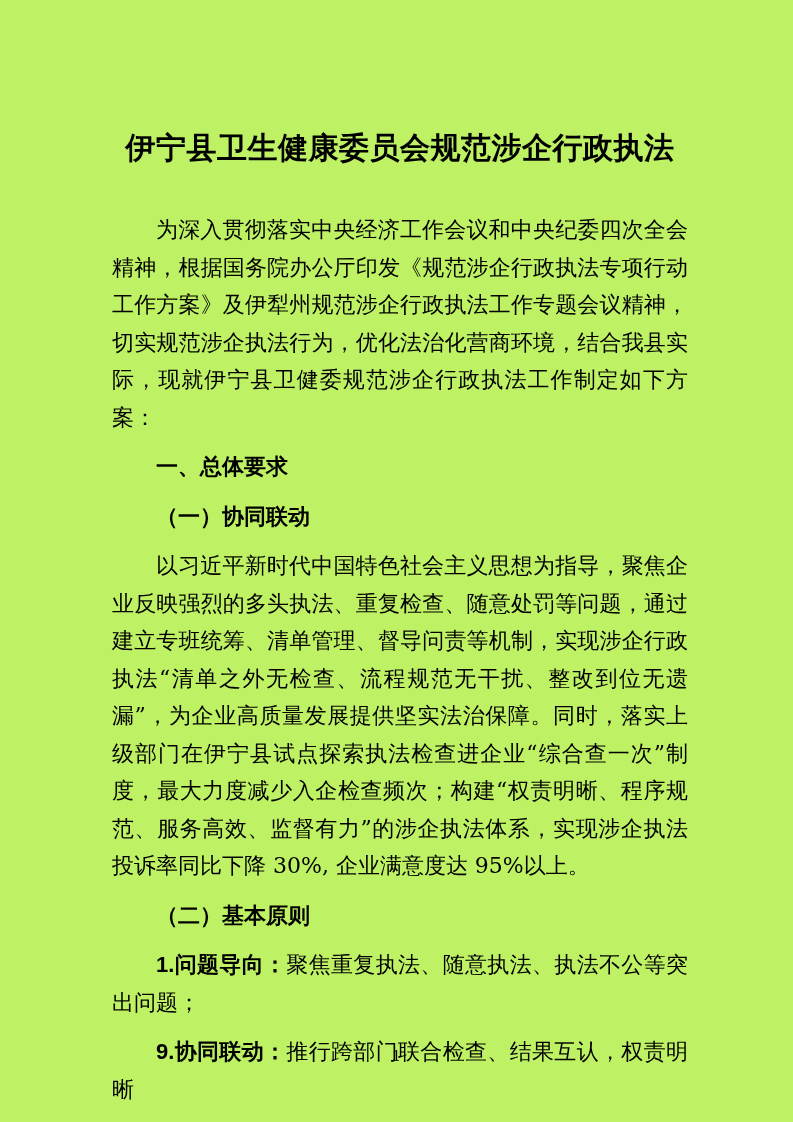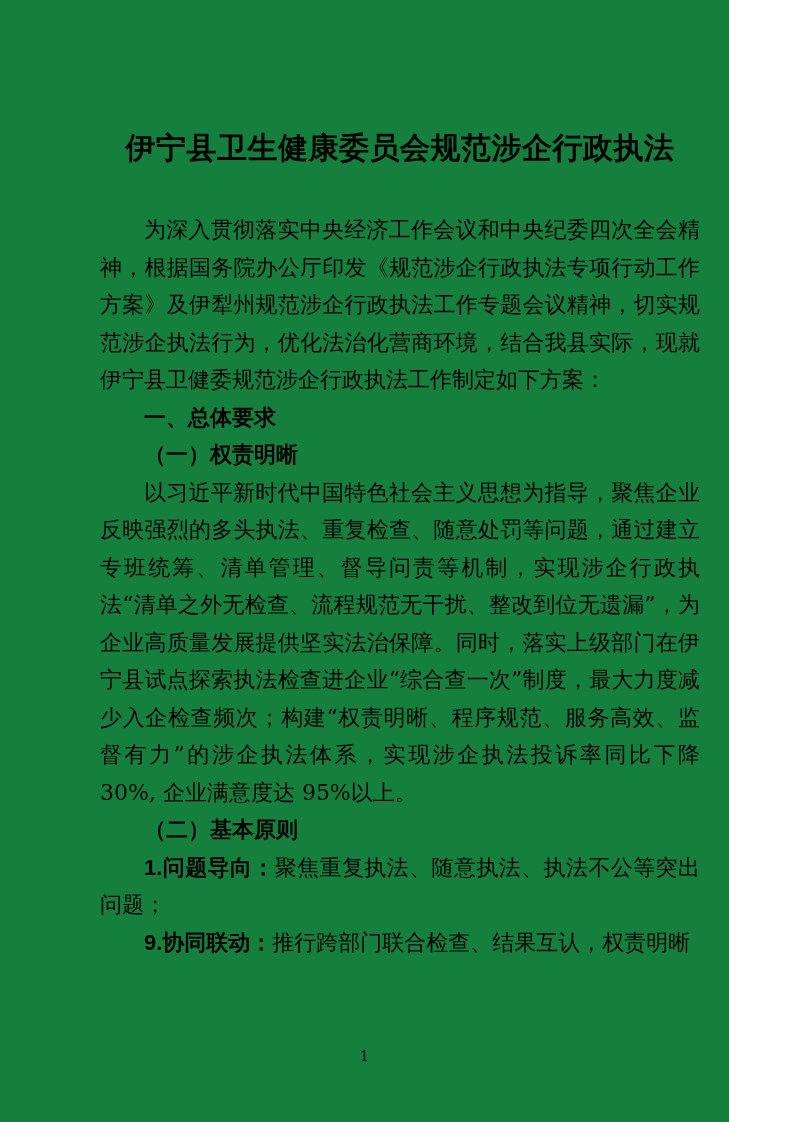--- a/index.html
+++ b/index.html
@@ -2,23 +2,23 @@
 <html><head>
 <meta charset="utf-8">
 <style>
   html, body {
     margin: 0;
     padding: 0;
     background: #ffffff;
   }
   .page {
     position: relative;
-    width: 729px;
+    width: 793px;
     height: 1122px;
-    background: #15803d;
+    background: #bef264;
     overflow: hidden;
     color: #000000;
     font-family: "DejaVu Serif", "Liberation Serif", serif;
   }
   .content {
     position: absolute;
     left: 100px;
     top: 0;
     width: 600px;
   }
@@ -29,21 +29,21 @@
     font-weight: 700;
     text-align: center;
     letter-spacing: 0.5px;
   }
   .body-text {
     margin-top: 44px;
   }
   .body-text p,
   .body-text h2,
   .body-text h3 {
-    margin: 0;
+    margin: 12px;
     font-size: 22px;
     line-height: 37.5px;
     text-indent: 2em;
     text-align: justify;
     text-justify: inter-ideograph;
     font-weight: normal;
   }
   .body-text h2.hei {
     font-family: Liberation Serif, serif;
     font-weight: 700;
@@ -76,21 +76,21 @@
 
     <h1 class="doc-title">
       <div>伊宁县卫生健康委员会规范涉企行政执法</div>
     </h1>
 
     <div class="body-text">
       <p>为深入贯彻落实中央经济工作会议和中央纪委四次全会精神，根据国务院办公厅印发《规范涉企行政执法专项行动工作方案》及伊犁州规范涉企行政执法工作专题会议精神，切实规范涉企执法行为，优化法治化营商环境，结合我县实际，现就伊宁县卫健委规范涉企行政执法工作制定如下方案：</p>
 
       <h2 class="hei">一、总体要求</h2>
 
-      <h3 class="kai">（一）权责明晰</h3>
+      <h3 class="kai">（一）协同联动</h3>
 
       <p>以习近平新时代中国特色社会主义思想为指导，聚焦企业反映强烈的多头执法、重复检查、随意处罚等问题，通过建立专班统筹、清单管理、督导问责等机制，实现涉企行政执法“清单之外无检查、流程规范无干扰、整改到位无遗漏”，为企业高质量发展提供坚实法治保障。同时，落实上级部门在伊宁县试点探索执法检查进企业“综合查一次”制度，最大力度减少入企检查频次；构建“权责明晰、程序规范、服务高效、监督有力”的涉企执法体系，实现涉企执法投诉率同比下降 30%, 企业满意度达 95%以上。</p>
 
       <h3 class="kai">（二）基本原则</h3>
 
       <p class="principle"><span class="label">1.问题导向：</span><span>聚焦重复执法、随意执法、执法不公等突出问题；</span></p>
 
       <p class="principle"><span class="label">9.协同联动：</span><span>推行跨部门联合检查、结果互认，权责明晰</span></p>
     </div>
   </div>

